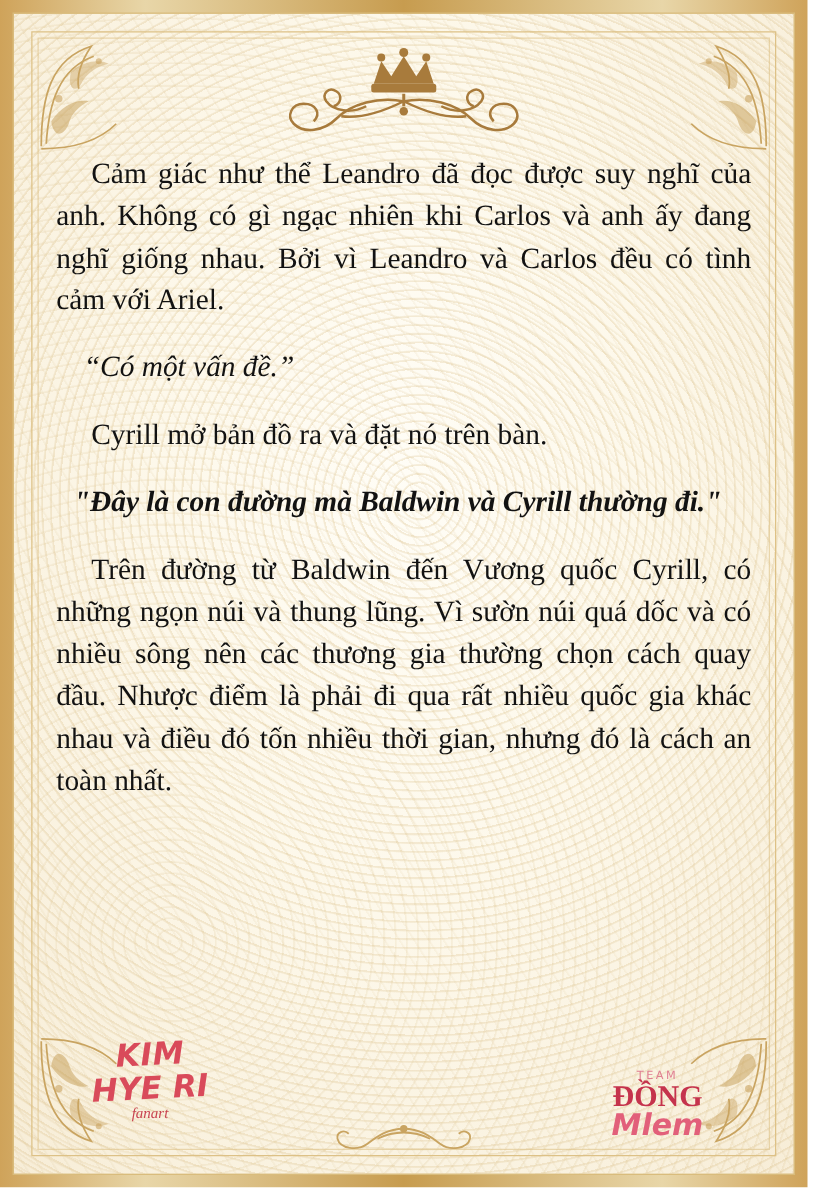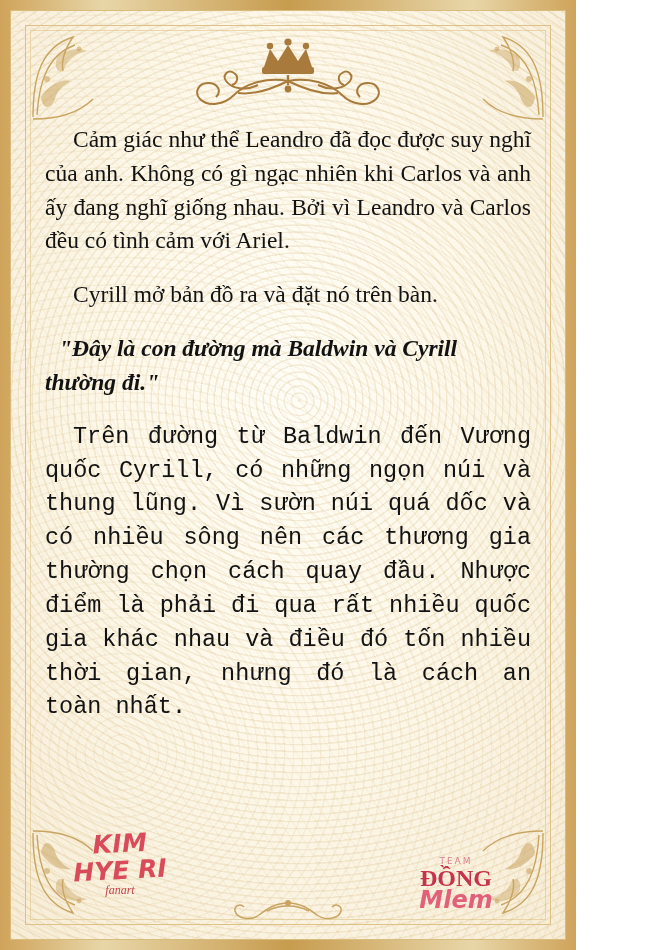--- a/index.html
+++ b/index.html
@@ -8,21 +8,21 @@
     padding: 0;
     width: 650px;
     height: 950px;
     background: #ffffff;
     font-family: "Liberation Serif", serif;
   }
 
   
   .page {
     position: relative;
-    width: 576px;
+    width: 646px;
     height: 950px;
     overflow: hidden;
     background:
       linear-gradient(90deg,#cfa35a 0%, #e8d6a8 18%, #c79c4f 50%, #e8d6a8 82%, #cfa35a 100%);
   }
   .page-inner {
     position: absolute;
     left: 10px; top: 10px; right: 10px; bottom: 10px;
     background:
       radial-gradient(ellipse at 50% 40%, #fffdf6 0%, #fdf8ea 45%, #f7edd7 100%);
@@ -100,21 +100,21 @@
     font-style: italic;
     text-indent: 22px;
     text-align: left;
   }
   p.quote-bold {
     font-style: italic;
     font-weight: bold;
     text-indent: 14px;
     text-align: left;
   }
-  p.last { margin-bottom: 4px; font-family: Liberation Mono, monospace; }
+  p.last { margin-bottom: 4px; }
 
   
   .footer {
     position: absolute;
     left: 34px;
     right: 34px;
     bottom: 44px;
     height: 64px;
     display: flex;
     align-items: center;
@@ -280,20 +280,21 @@
         <path d="M180 52 C192 58 206 56 212 48 C216 42 210 36 204 40 C199 43 200 50 206 52"></path>
         <path d="M150 48 C166 56 184 62 200 60"></path>
 
         <path d="M150 42 L150 52" stroke-width="2.4"></path>
         <circle cx="150" cy="56" r="3.4" fill="currentColor" stroke="none"></circle>
       </svg>
     </div>
 
     <div class="content">
       <p class="indent">Cảm giác như thể Leandro đã đọc được suy nghĩ của anh. Không có gì ngạc nhiên khi Carlos và anh ấy đang nghĩ giống nhau. Bởi vì Leandro và Carlos đều có tình cảm với Ariel.</p>
+      <p class="quote">“Có một vấn đề.”</p>
       <p class="indent">Cyrill mở bản đồ ra và đặt nó trên bàn.</p>
       <p class="quote-bold">"Đây là con đường mà Baldwin và Cyrill thường đi."</p>
       <p class="indent last">Trên đường từ Baldwin đến Vương quốc Cyrill, có những ngọn núi và thung lũng. Vì sườn núi quá dốc và có nhiều sông nên các thương gia thường chọn cách quay đầu. Nhược điểm là phải đi qua rất nhiều quốc gia khác nhau và điều đó tốn nhiều thời gian, nhưng đó là cách an toàn nhất.</p>
     </div>
 
     <div class="footer">
       <div class="logo-left">
         <span class="l1">KIM</span>
         <span class="l2">HYE RI</span>
         <span class="l3">fanart</span>

